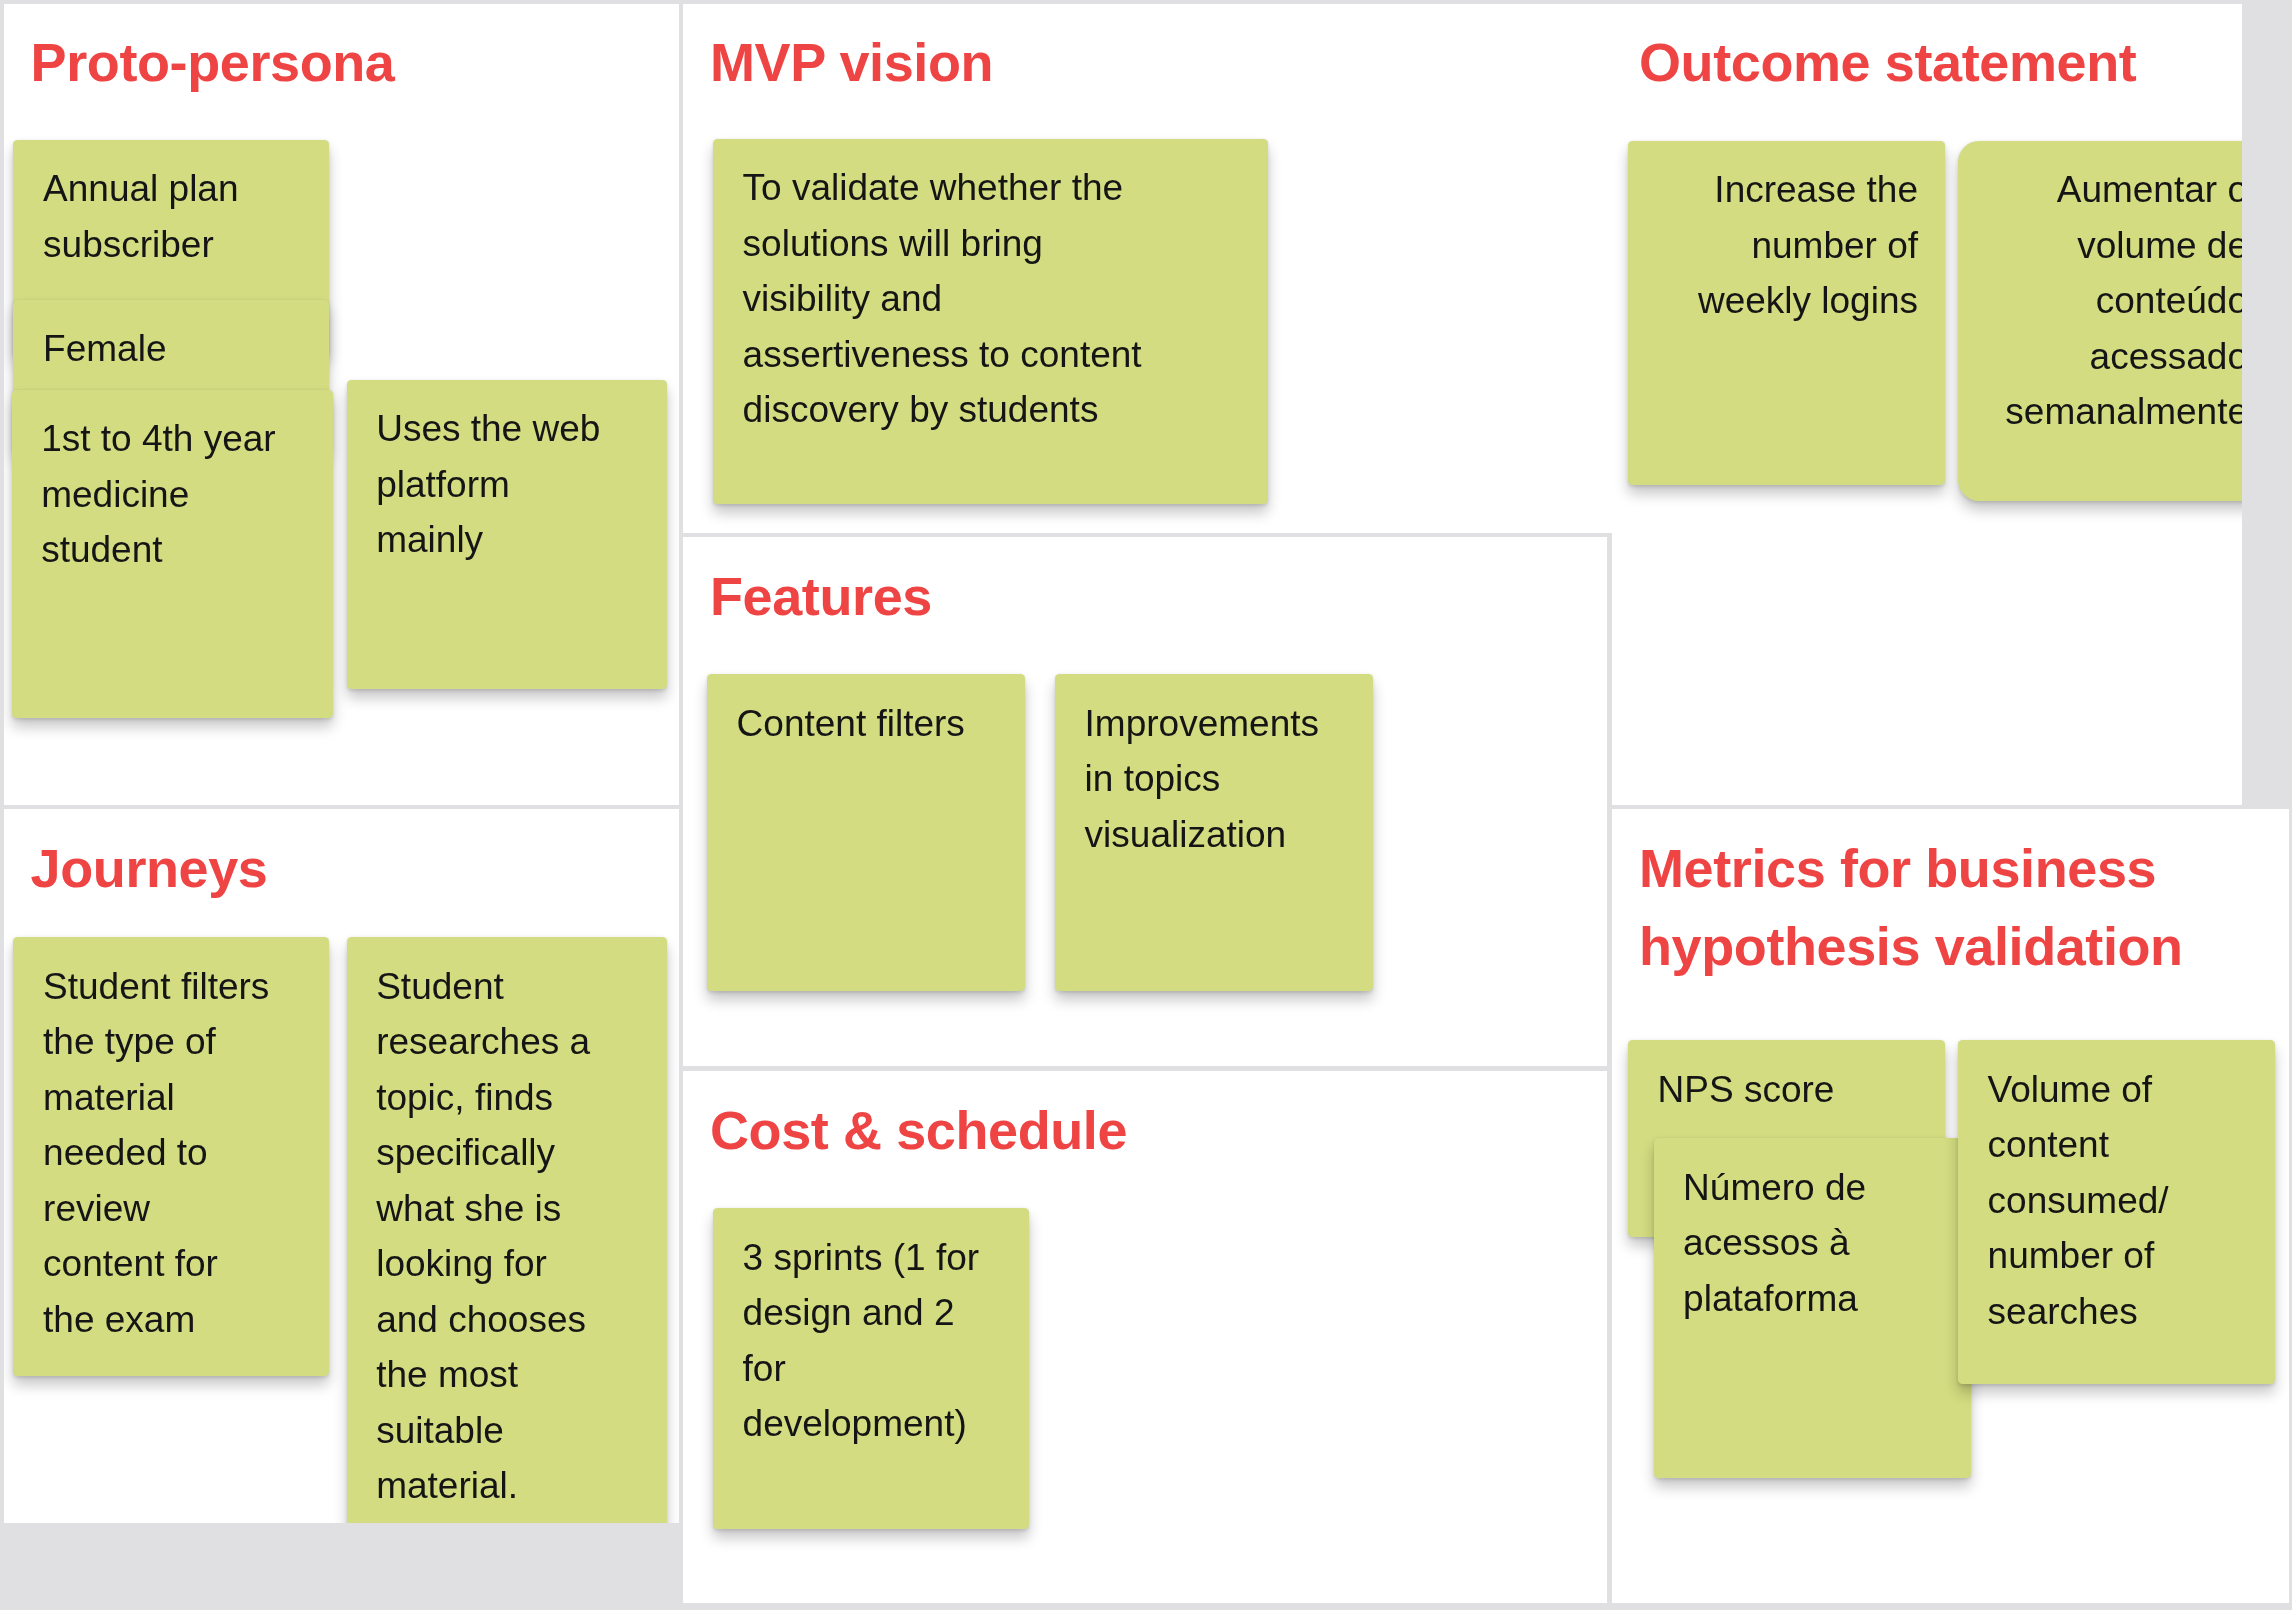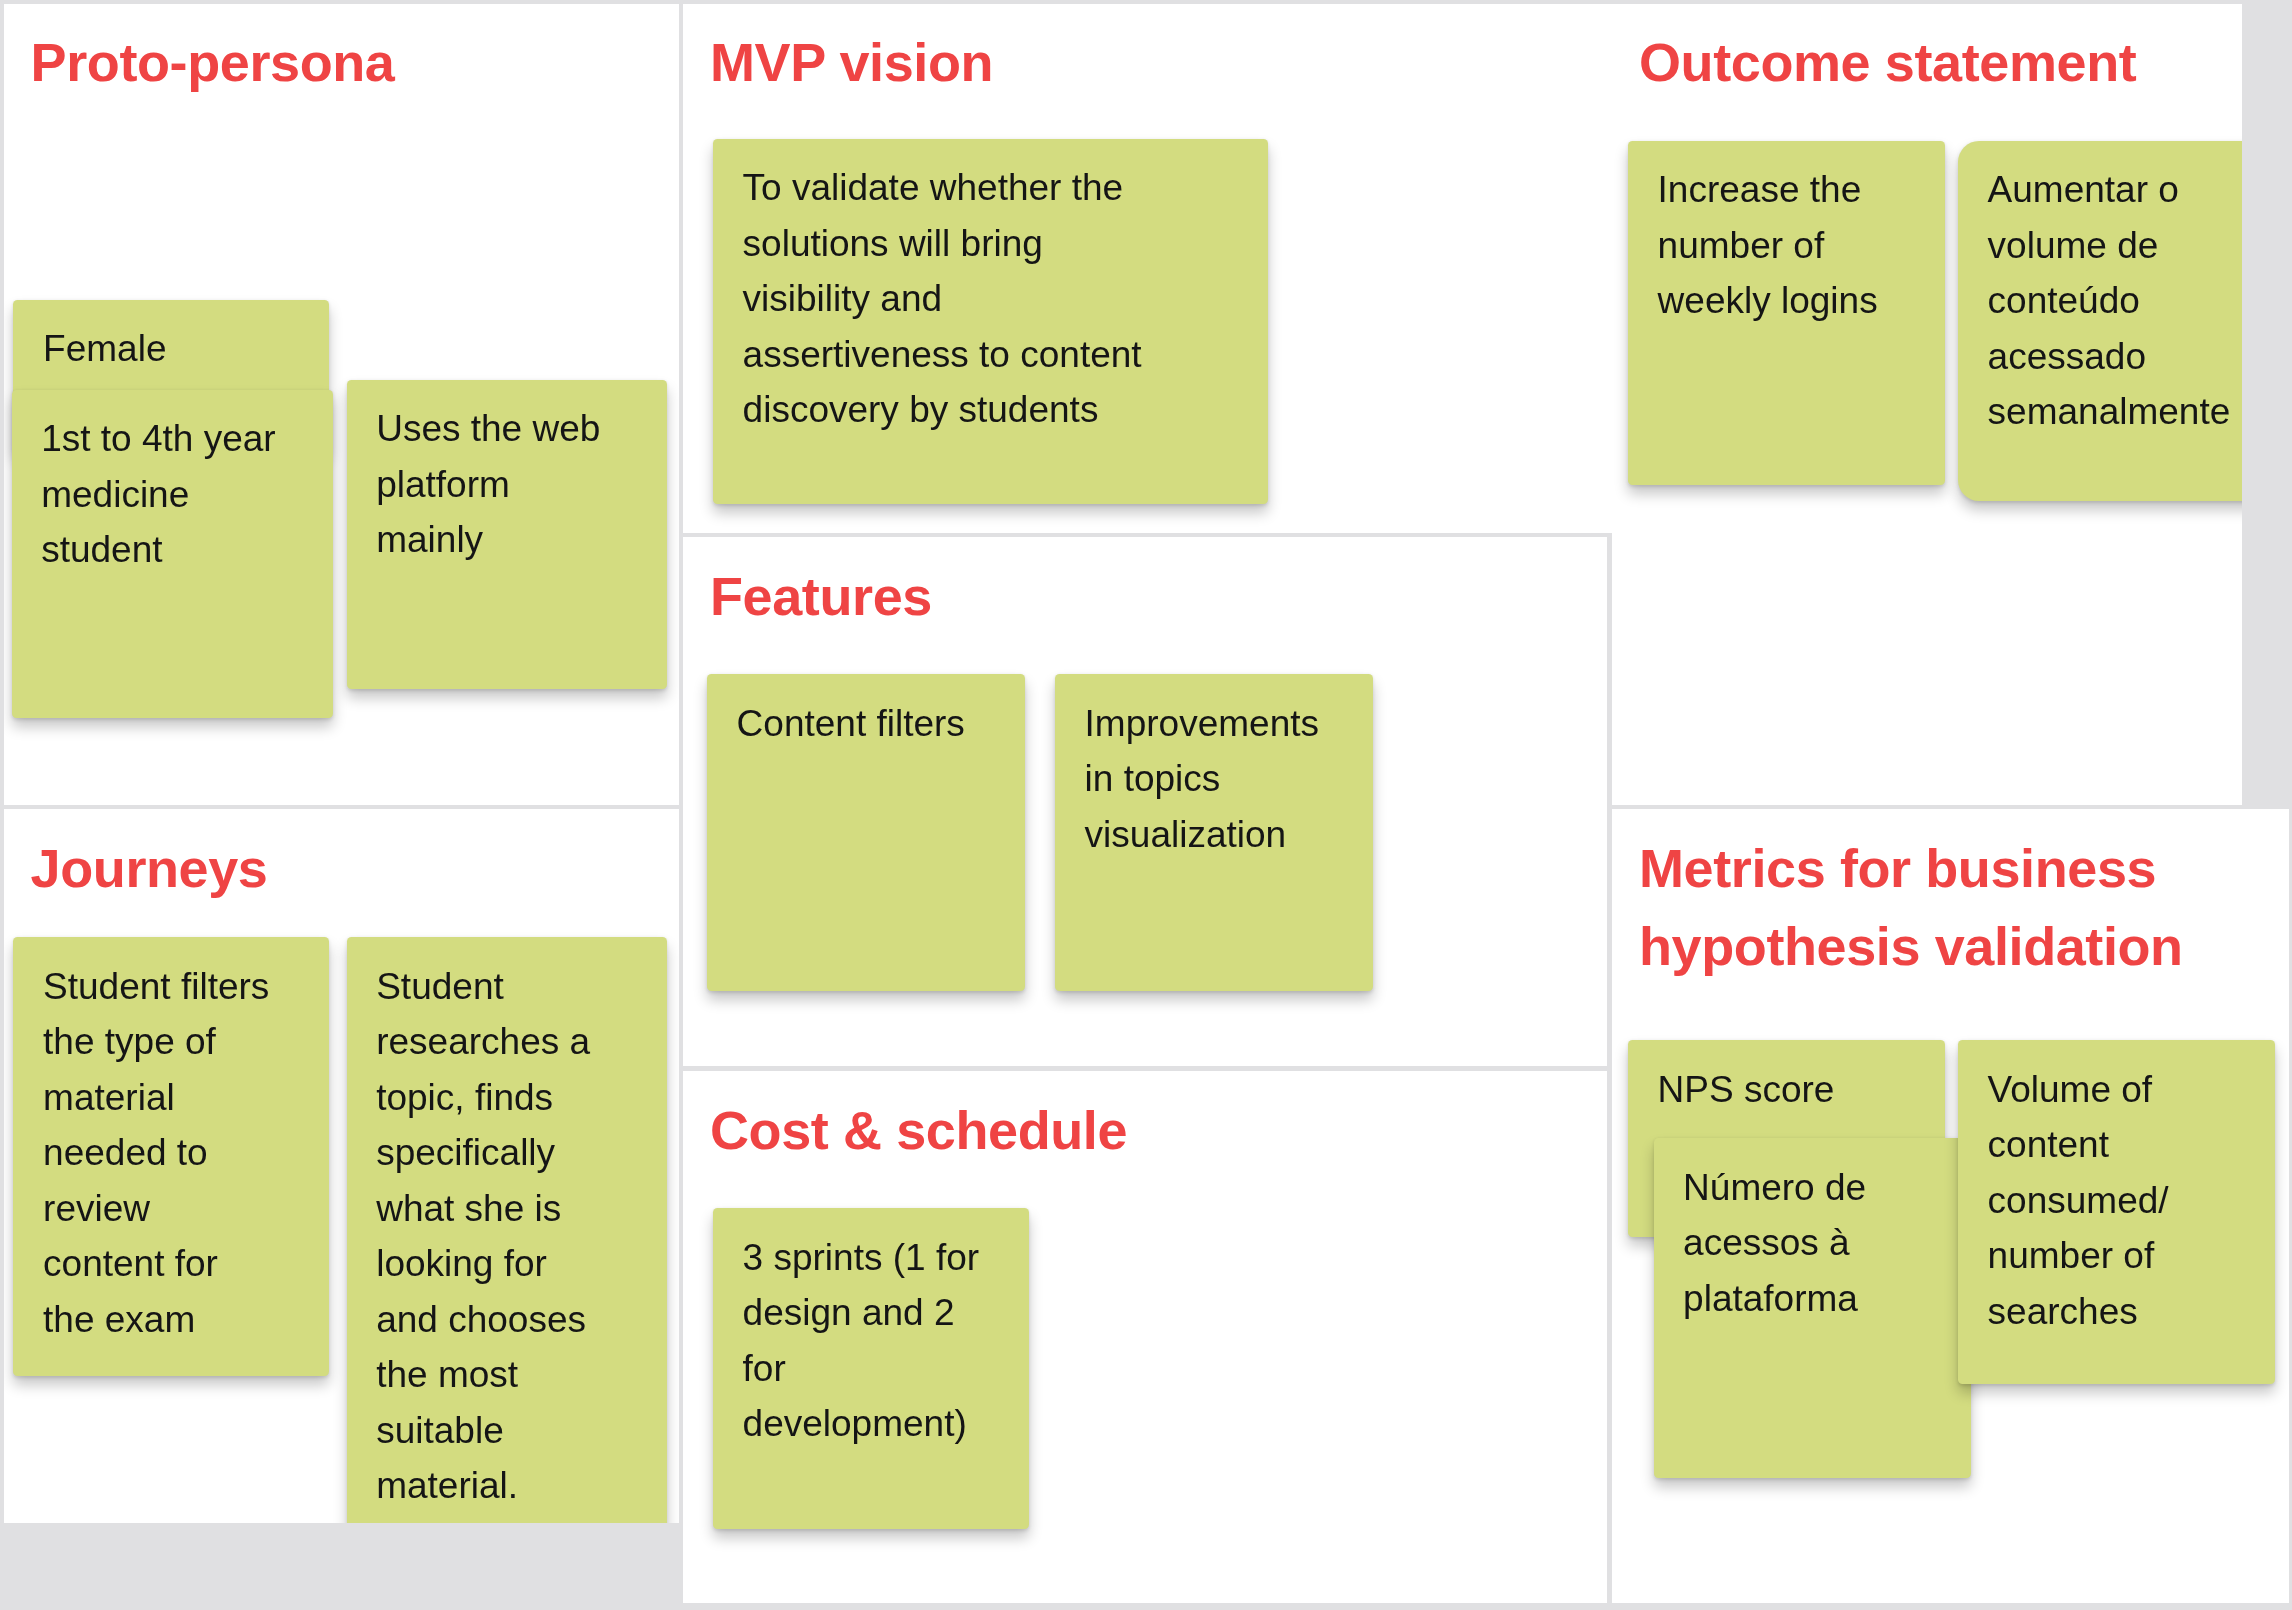--- a/index.html
+++ b/index.html
@@ -22,39 +22,41 @@
     cursor:default;
   }
 </style>
 </head>
 <body>
 
 <div class="board">
 
   <section class="panel" style="left:3.6px;top:3.6px;width:675px;height:801px;">
     <h2>Proto-persona</h2>
+    <div class="note" style="left:9.9px;top:136px;width:316px;height:215px;">Annual plan
+subscriber</div>
     <div class="note" style="left:9.9px;top:296px;width:316px;height:152px;">Female</div>
     <div class="note" style="left:8px;top:386px;width:321px;height:328px;">1st to 4th year
 medicine
 student</div>
     <div class="note" style="left:343px;top:376px;width:320px;height:309px;">Uses the web
 platform
 mainly</div>
   </section>
 
   <section class="panel" style="left:683px;top:3.6px;width:1044px;height:529px;">
     <h2>MVP vision</h2>
     <div class="note" style="left:30px;top:135px;width:555px;height:365px;">To validate whether the
 solutions will bring
 visibility and
 assertiveness to content
 discovery by students</div>
   </section>
 
-  <section class="panel" style="left:1612px;top:3.6px;width:630px;height:801px;">
+  <section class="panel" style="left:1612px;top:3.6px;width:630px;height:801px;text-align:right;">
     <h2>Outcome statement</h2>
     <div class="note" style="left:16px;top:137px;width:317px;height:344px;">Increase the
 number of
 weekly logins</div>
     <div class="note" style="left:346px;top:137px;width:317px;height:360px;border-radius:21px;">Aumentar o
 volume de
 conteúdo
 acessado
 semanalmente</div>
   </section>

